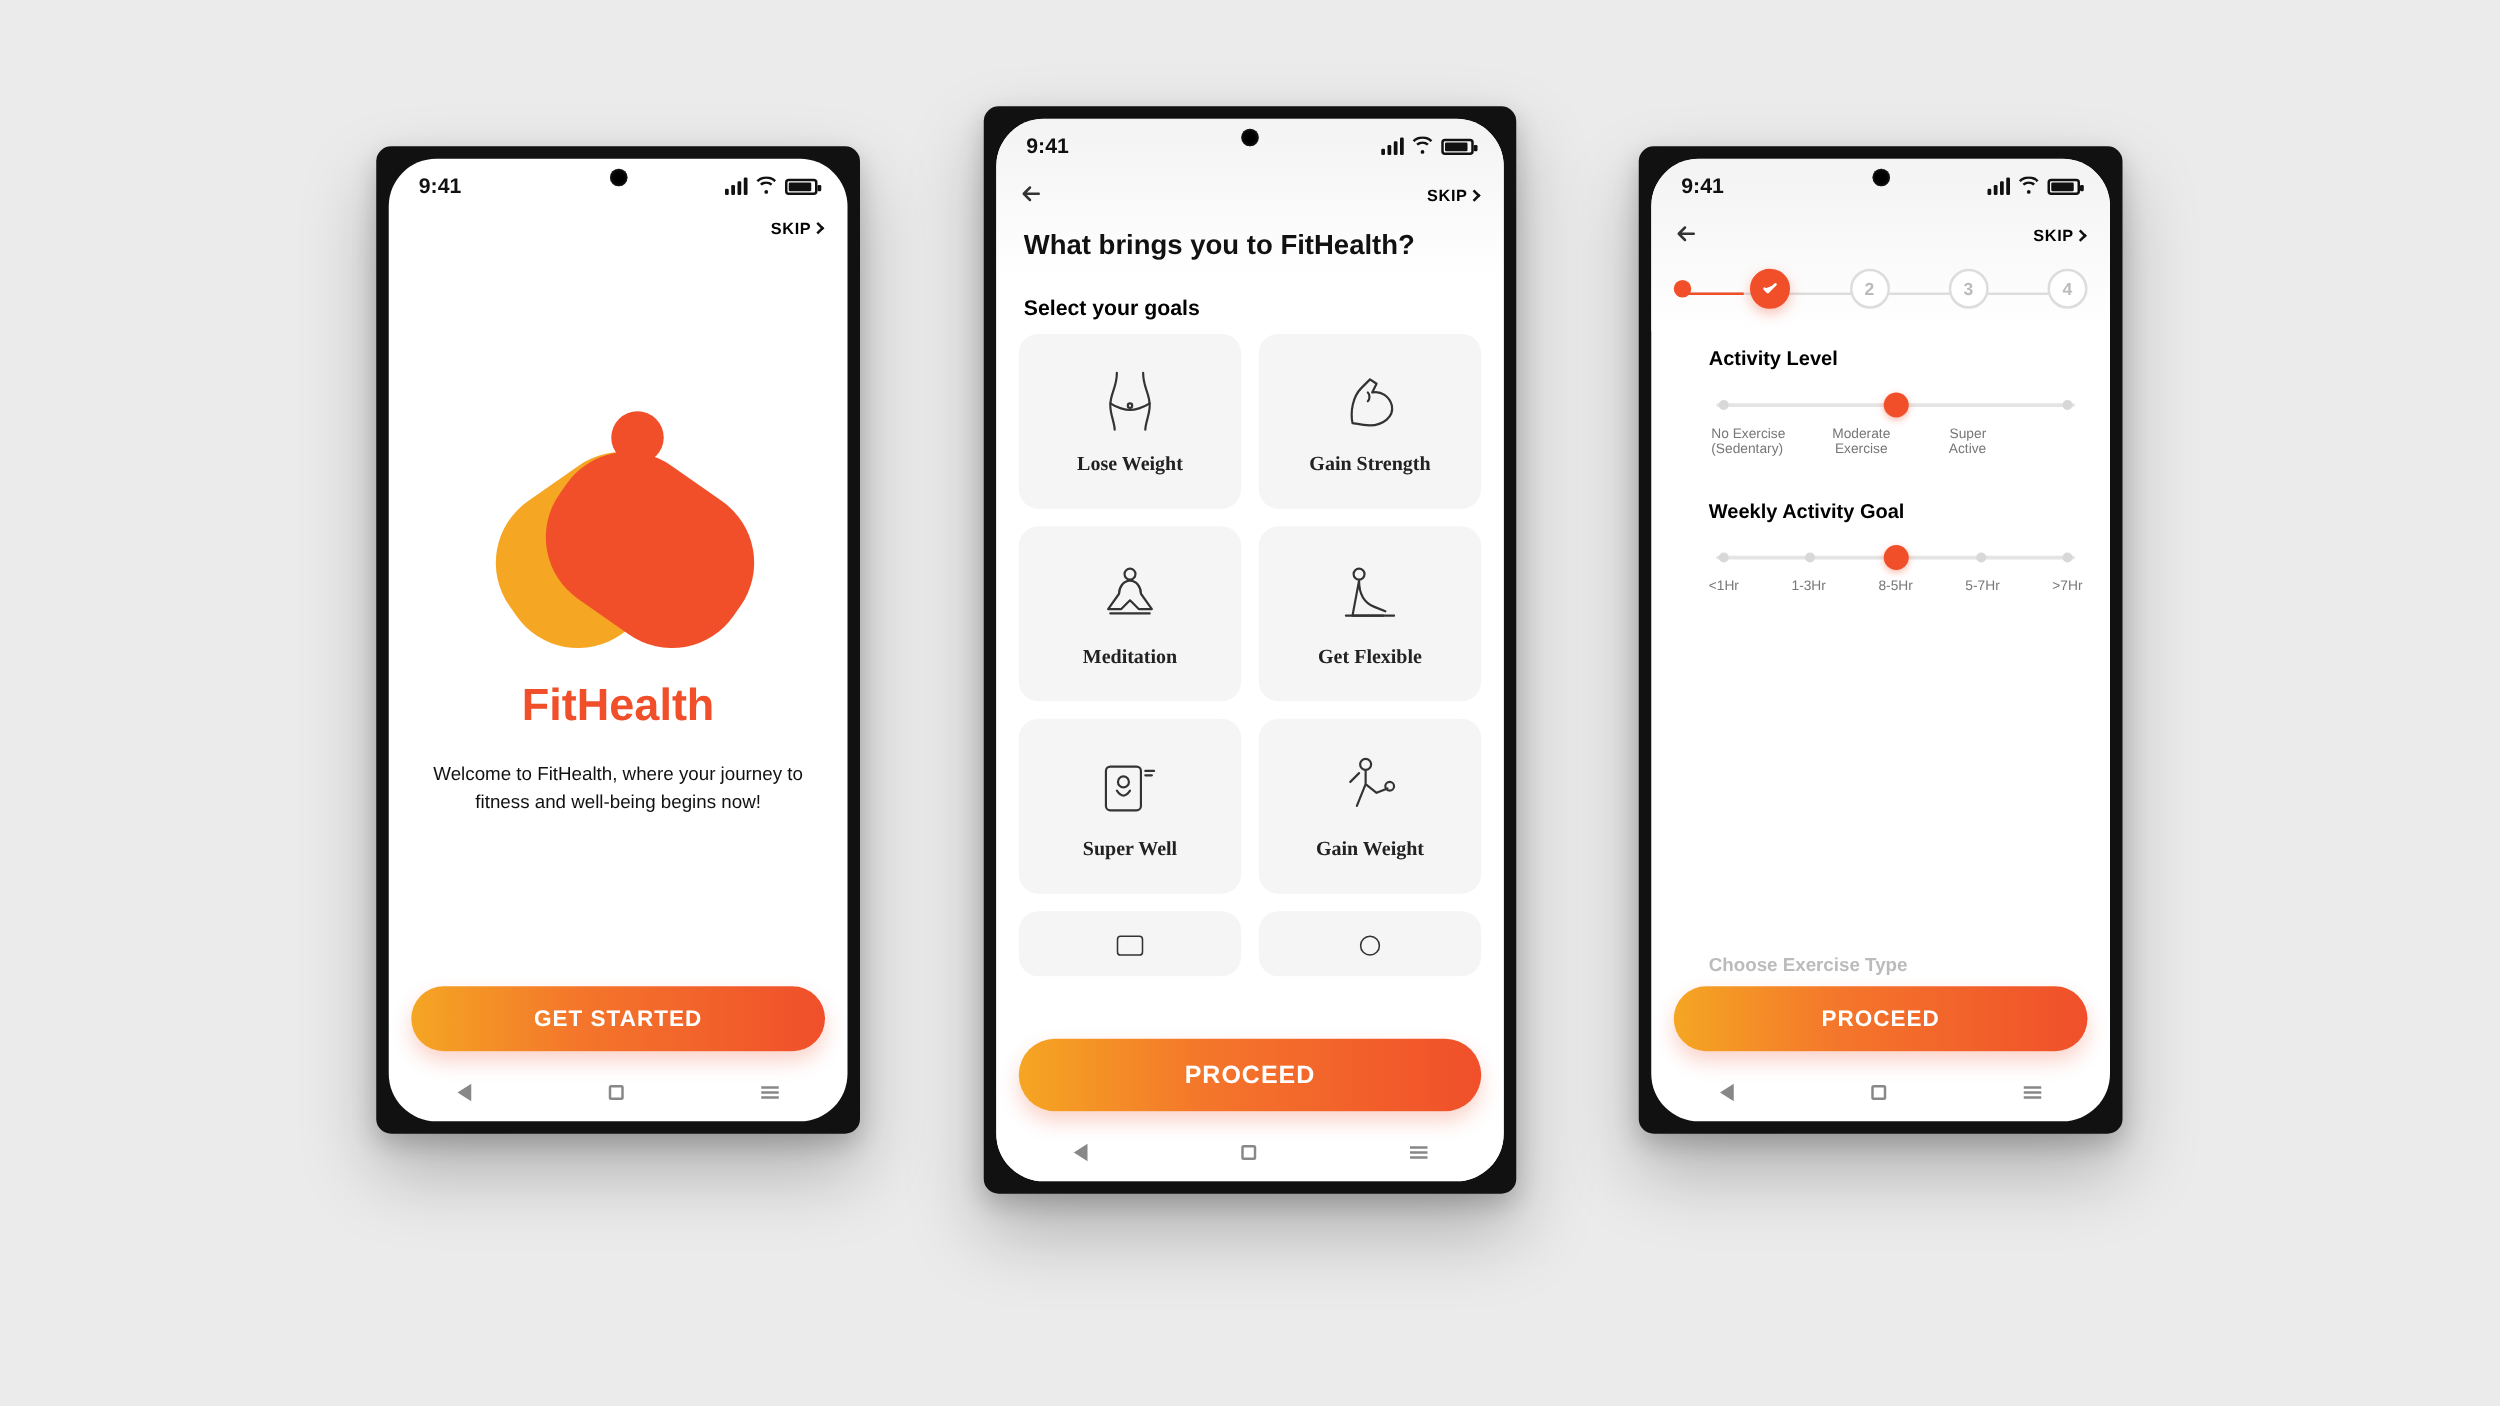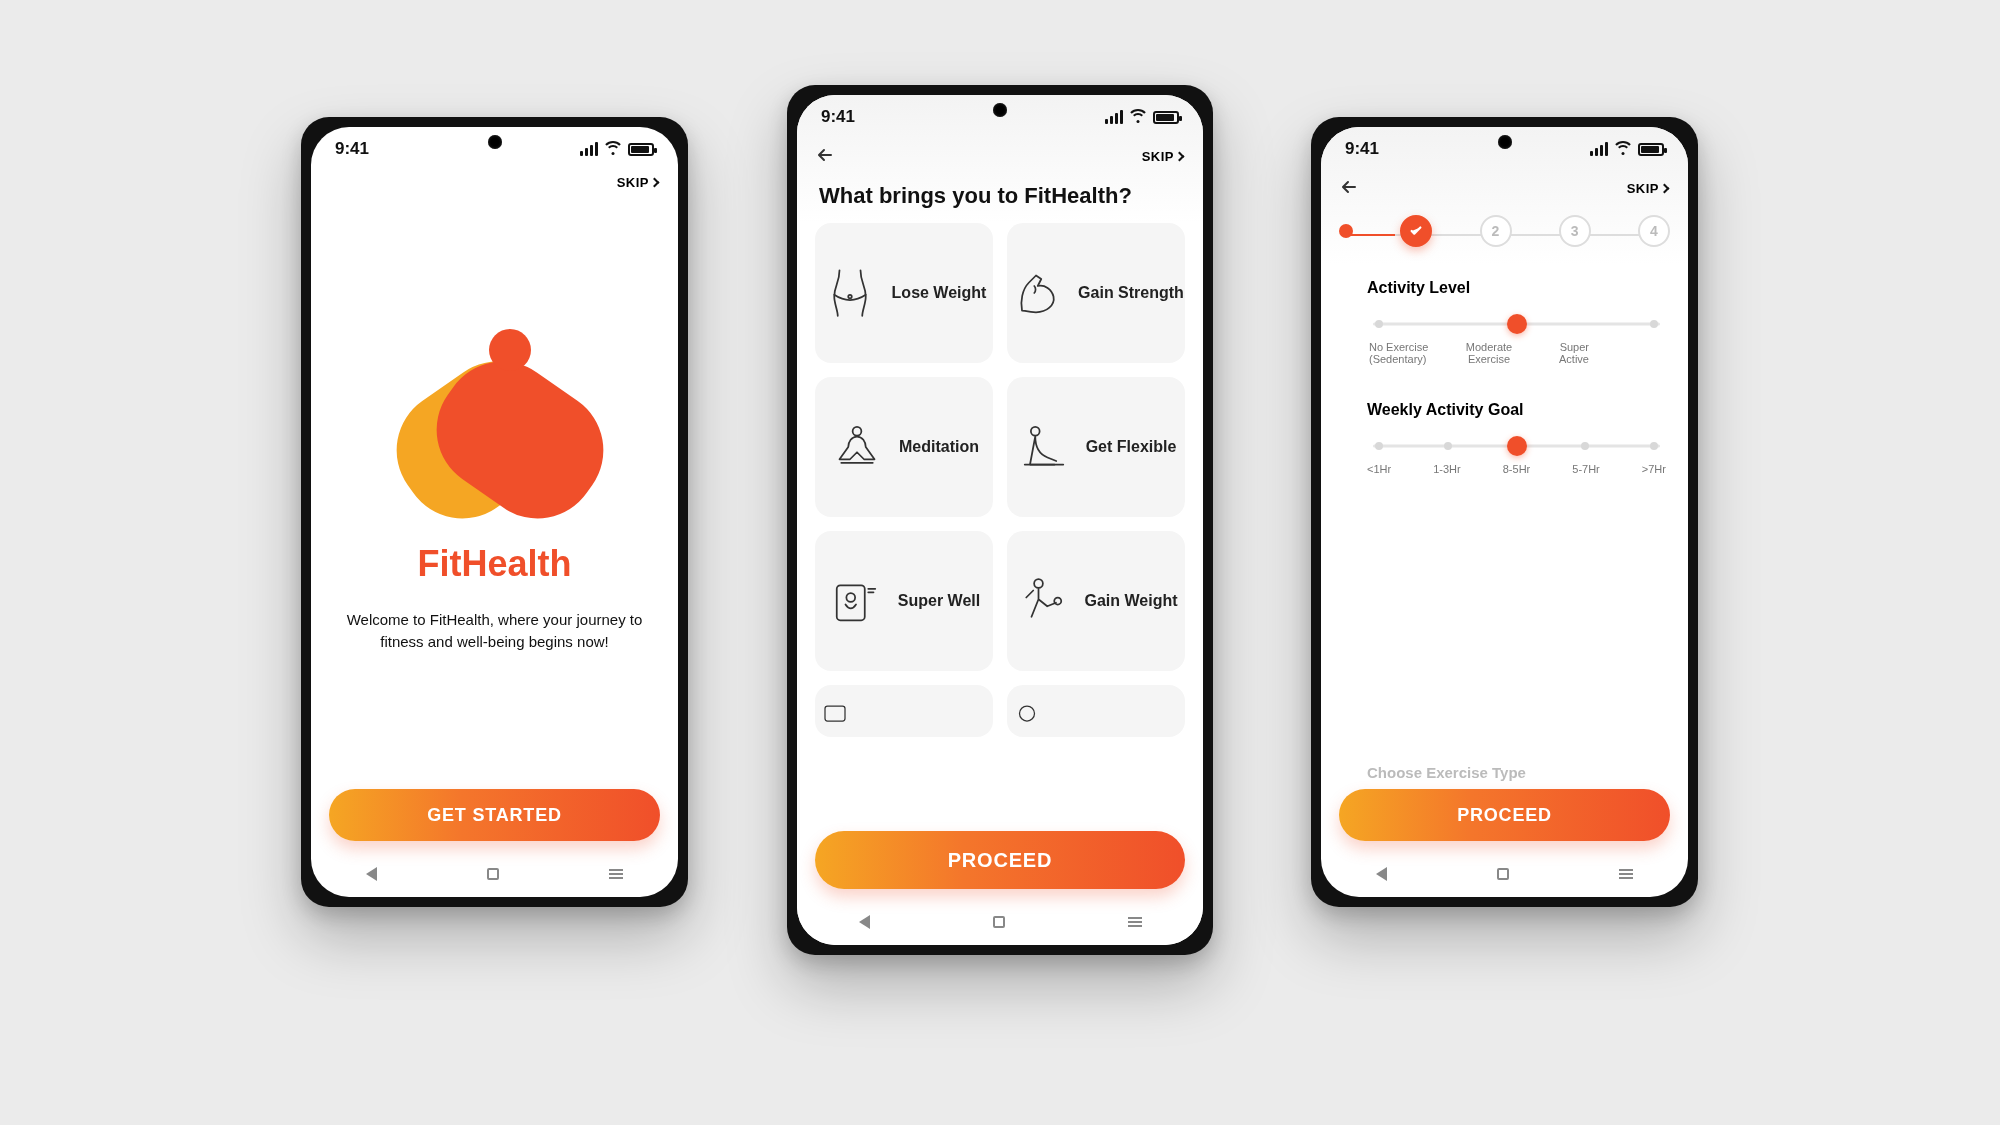--- a/index.html
+++ b/index.html
@@ -9,21 +9,21 @@
     height: 1125px;
     font-family: -apple-system, BlinkMacSystemFont, "Segoe UI", Arial, sans-serif;
     position: relative;
     overflow: hidden;
   }
   .stage { position: relative; width: 100%; height: 100%; }
 
   .phone {
     position: absolute;
     background: #111;
-    border-radius: 28px;
+    border-radius: 12px;
     box-shadow: 0 30px 60px rgba(0,0,0,.25), 0 8px 20px rgba(0,0,0,.18);
     padding: 10px;
   }
   .phone .screen {
     background: #fff;
     border-radius: 38px;
     width: 100%;
     height: 100%;
     overflow: hidden;
     position: relative;
@@ -125,22 +125,23 @@
 
   
   .p2-head { padding: 6px 22px 14px; }
   .p2-title { font-size:22px; font-weight:800; color:#111; }
   .p2-body { background:#fff; flex:1; display:flex; flex-direction:column; overflow:hidden;}
   .subhead { font-size:17px; font-weight:800; padding:14px 22px 10px; }
   .grid { padding: 0 18px; display:grid; grid-template-columns:1fr 1fr; gap:14px; flex:1; overflow:hidden; align-content:start;}
   .card {
     background:#f5f5f5; border-radius:16px;
     height:140px;
-    display:flex; flex-direction:row; align-items:center; justify-content:center; gap:14px;
+    display:flex; flex-direction:column; align-items:center; justify-content:center; gap:14px;
     cursor:pointer;
+    font-family:Liberation Serif, serif;
   }
   .card svg { width:56px; height:56px; }
   .card .label { font-size:16px; font-weight:700; color:#222;}
   .card.peek { height:52px; overflow:hidden; justify-content:flex-start; padding-top:10px;}
   .card.peek svg { width:40px; height:40px;}
 
   
   .p2-topbg { background:linear-gradient(#f3f3f3,#fff); }
 
   
@@ -258,20 +259,21 @@
             <span>SKIP</span>
             <span class="chev-r"></span>
           </div>
         </div>
         <div class="p2-head">
           <div class="p2-title">What brings you to FitHealth?</div>
         </div>
       </div>
 
       <div class="p2-body">
+        <div class="subhead">Select your goals</div>
         <div class="grid">
 
           <div class="card">
             <svg viewBox="0 0 64 64">
               <path d="M20 6c0 14-6 18-6 30 0 8 4 16 4 22M44 6c0 14 6 18 6 30 0 8-4 16-4 22"></path>
               <path d="M14 34c6 4 14 6 18 6s12-2 18-6"></path>
               <circle cx="32" cy="36" r="2"></circle>
             </svg>
             <div class="label">Lose Weight</div>
           </div>

